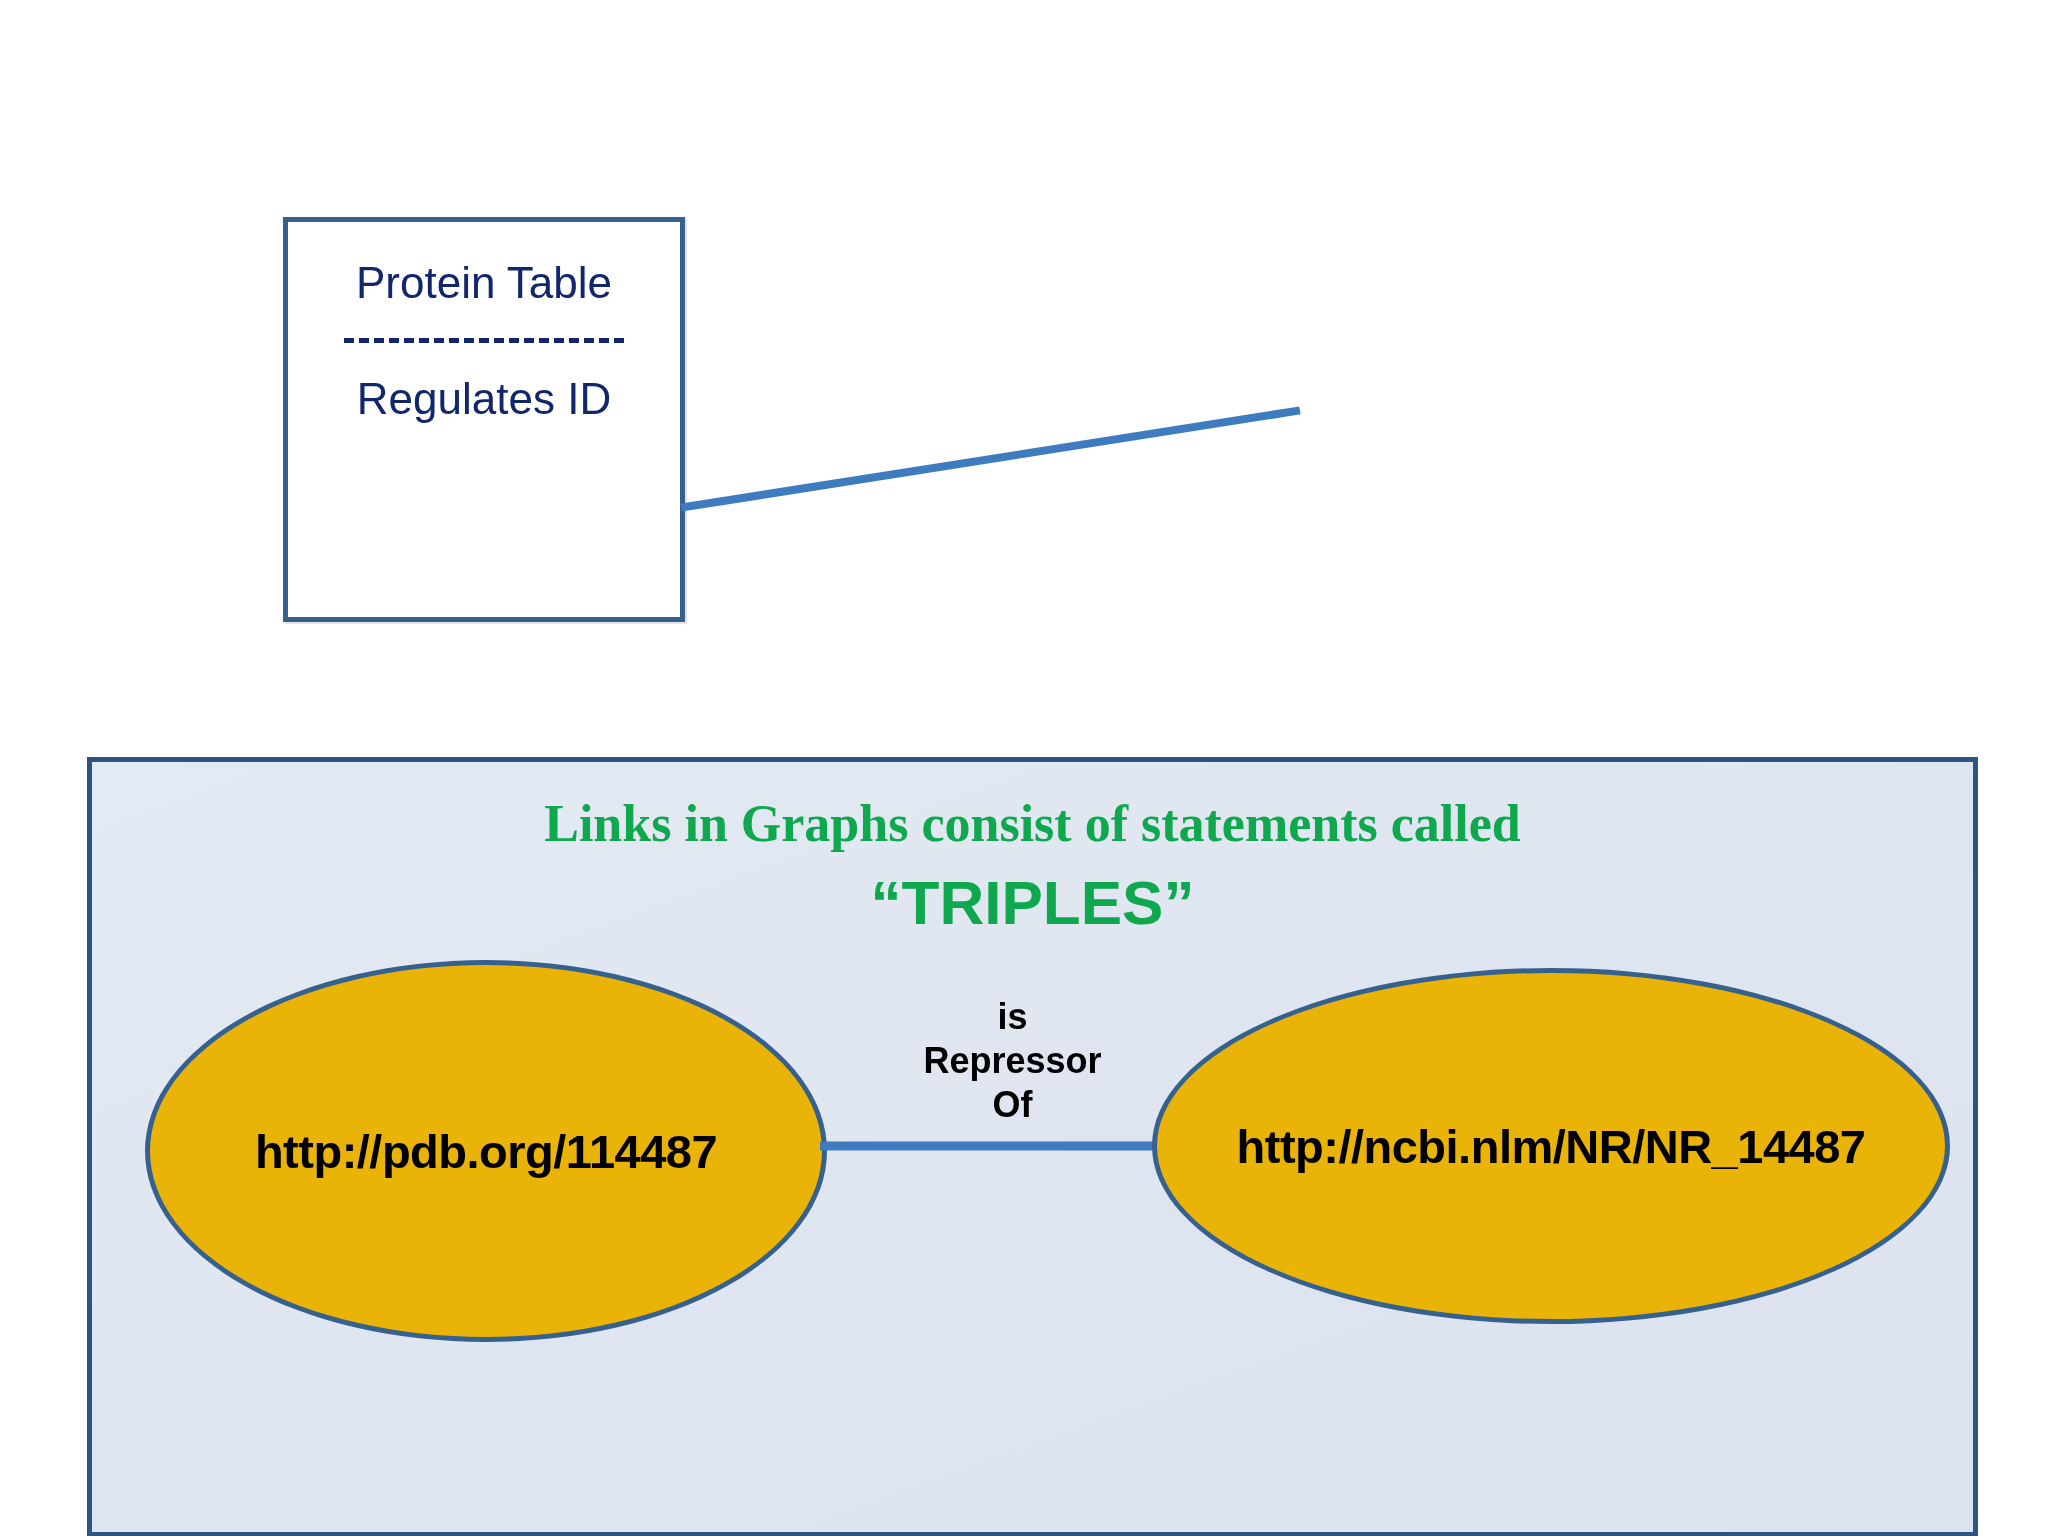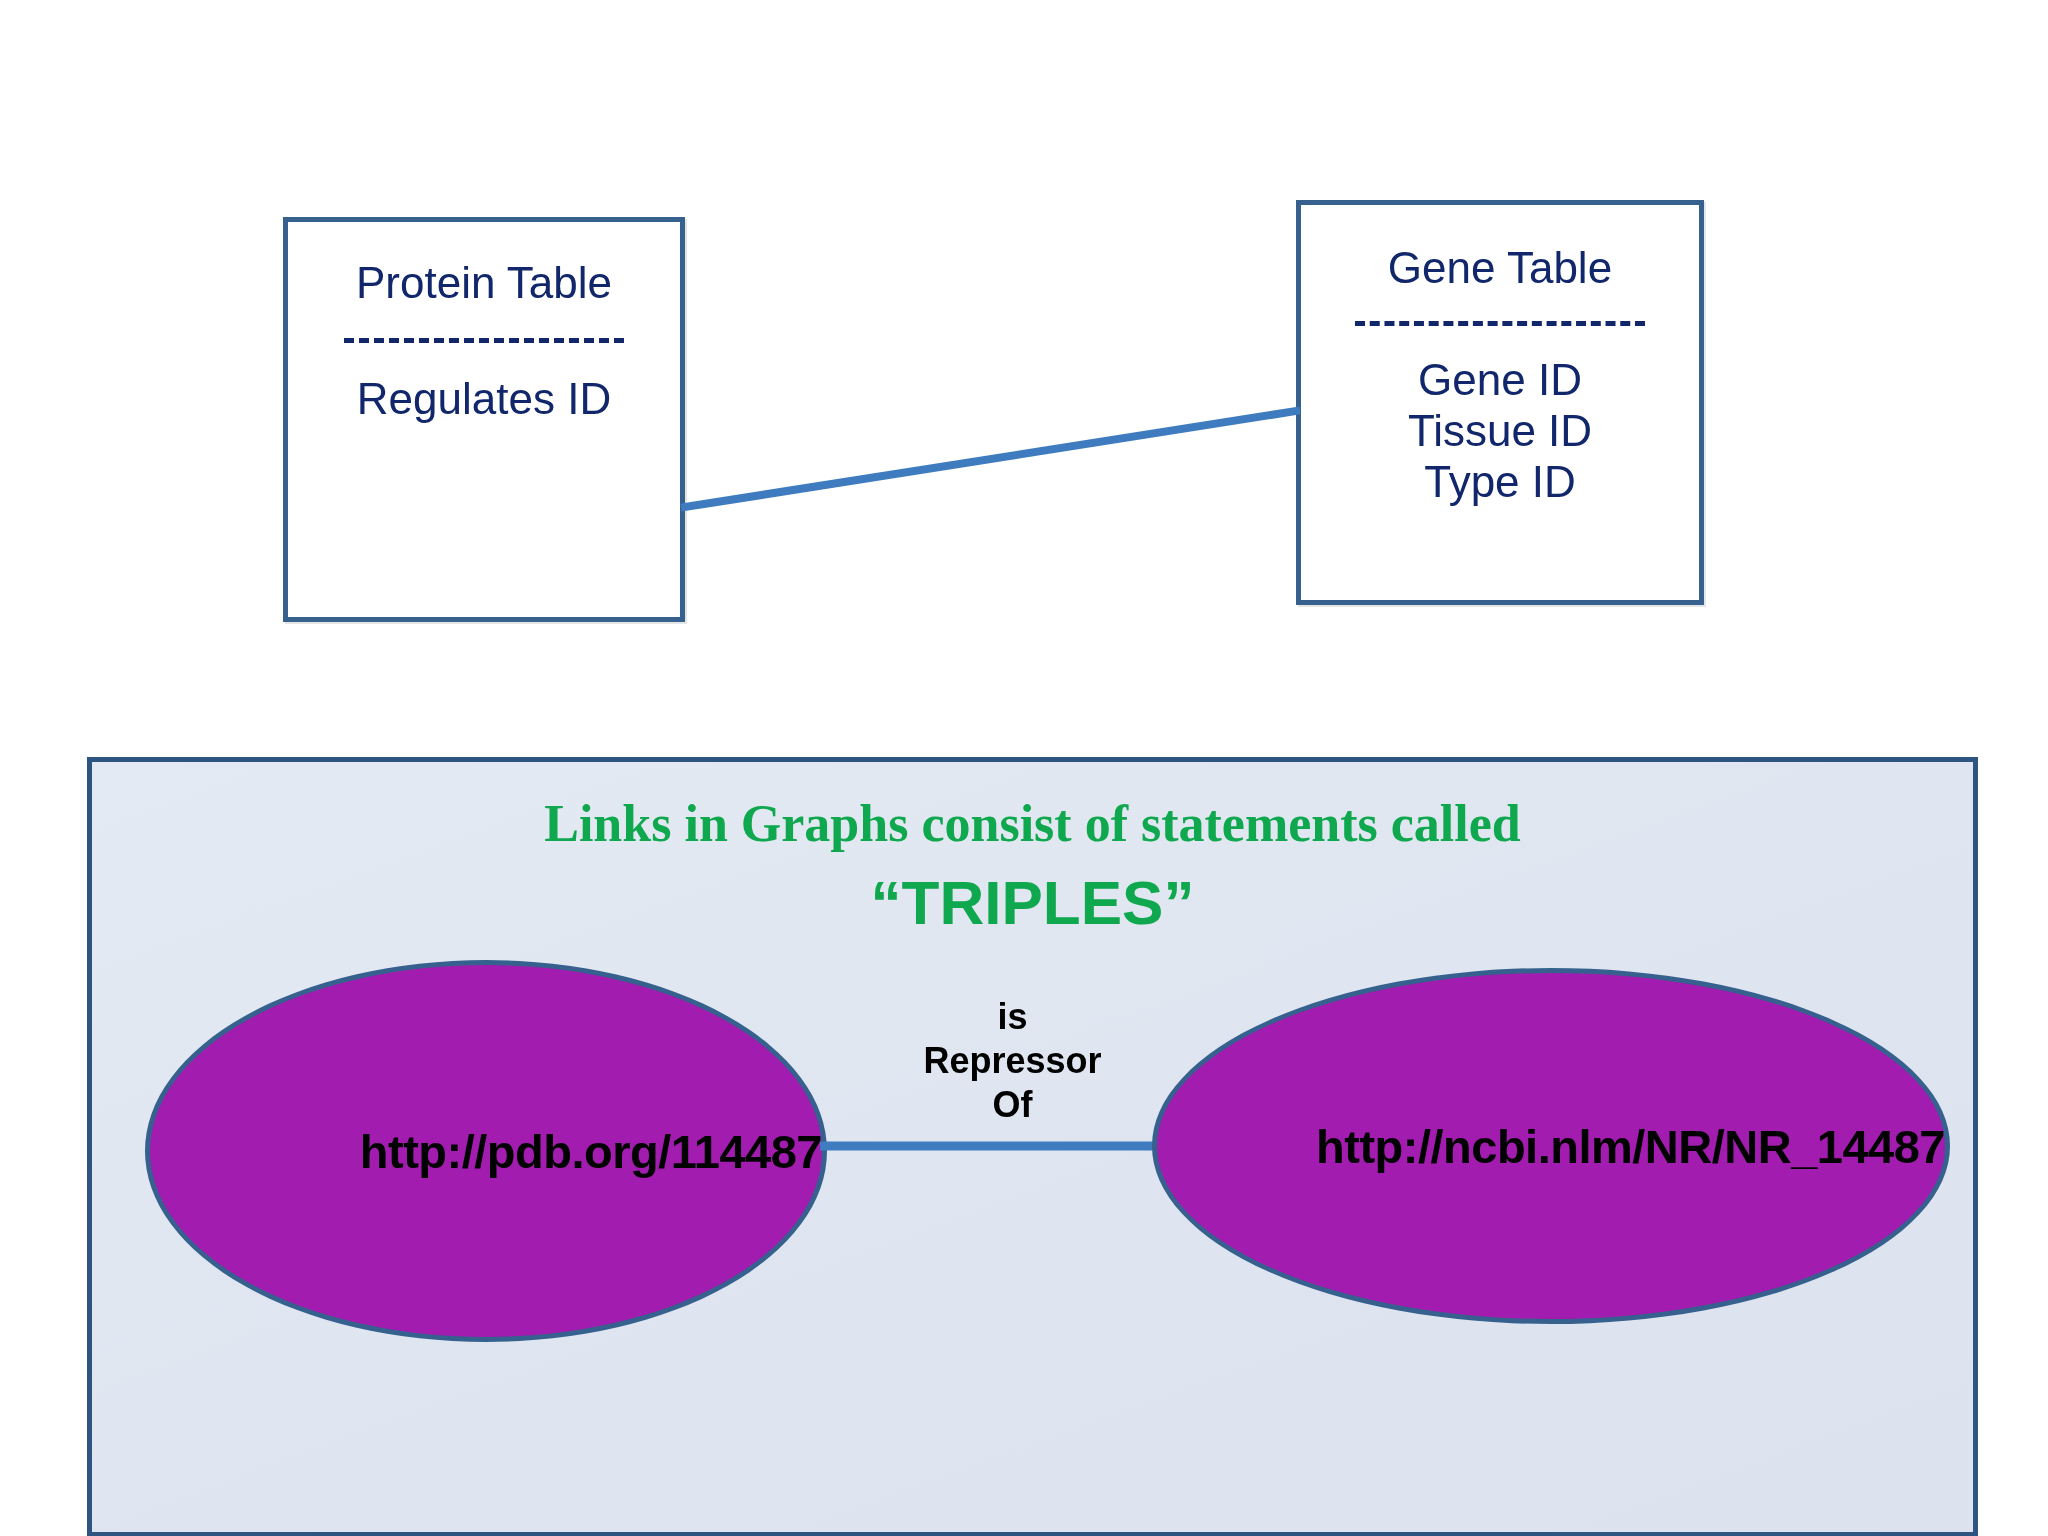--- a/index.html
+++ b/index.html
@@ -110,26 +110,26 @@
     font-family: "Liberation Sans", sans-serif;
     font-size: 62px;
     font-weight: bold;
     line-height: 1.0;
     white-space: nowrap;
   }
 
   .node-ellipse {
     position: absolute;
     box-sizing: border-box;
-    background: #a21caf;
+    background: #eab308;
     border: 5px solid #36618E;
     border-radius: 50%;
     display: flex;
     align-items: center;
-    justify-content: flex-end;
+    justify-content: center;
   }
   .node-label {
     color: #000000;
     font-family: "Liberation Sans", sans-serif;
     font-size: 47px;
     font-weight: bold;
     white-space: nowrap;
     letter-spacing: -0.5px;
   }
 
@@ -156,29 +156,20 @@
 <div id="canvas">
 
   <div class="er-box" id="protein-box">
     <div class="er-title">Protein Table</div>
     <hr class="er-divider">
     <div class="fields">
       <div class="er-field">Regulates ID</div>
     </div>
   </div>
 
-  <div class="er-box" id="gene-box">
-    <div class="er-title">Gene Table</div>
-    <hr class="er-divider">
-    <div class="fields">
-      <div class="er-field">Gene ID</div>
-      <div class="er-field">Tissue ID</div>
-      <div class="er-field">Type ID</div>
-    </div>
-  </div>
 
   <svg class="edge-layer" viewBox="0 0 2048 1536" xmlns="http://www.w3.org/2000/svg">
     <line x1="685" y1="507" x2="1296" y2="411" stroke="#3E7CBF" stroke-width="8" stroke-linecap="square"></line>
   </svg>
 
   <div id="triples-panel">
 
     <div id="triples-heading">Links in Graphs consist of statements called</div>
 
     <div id="triples-keyword">“TRIPLES”</div>

